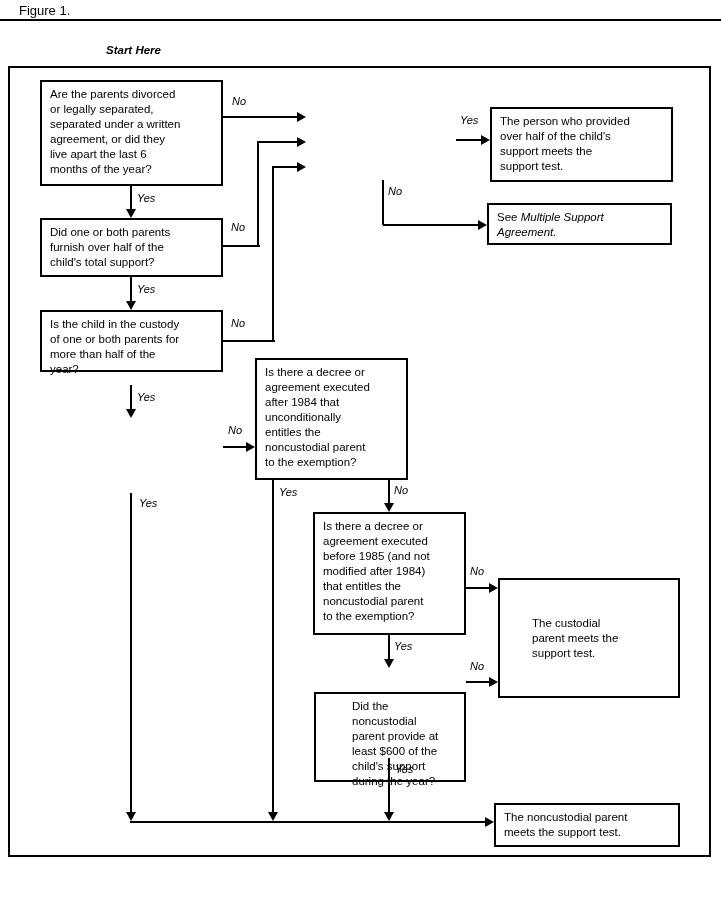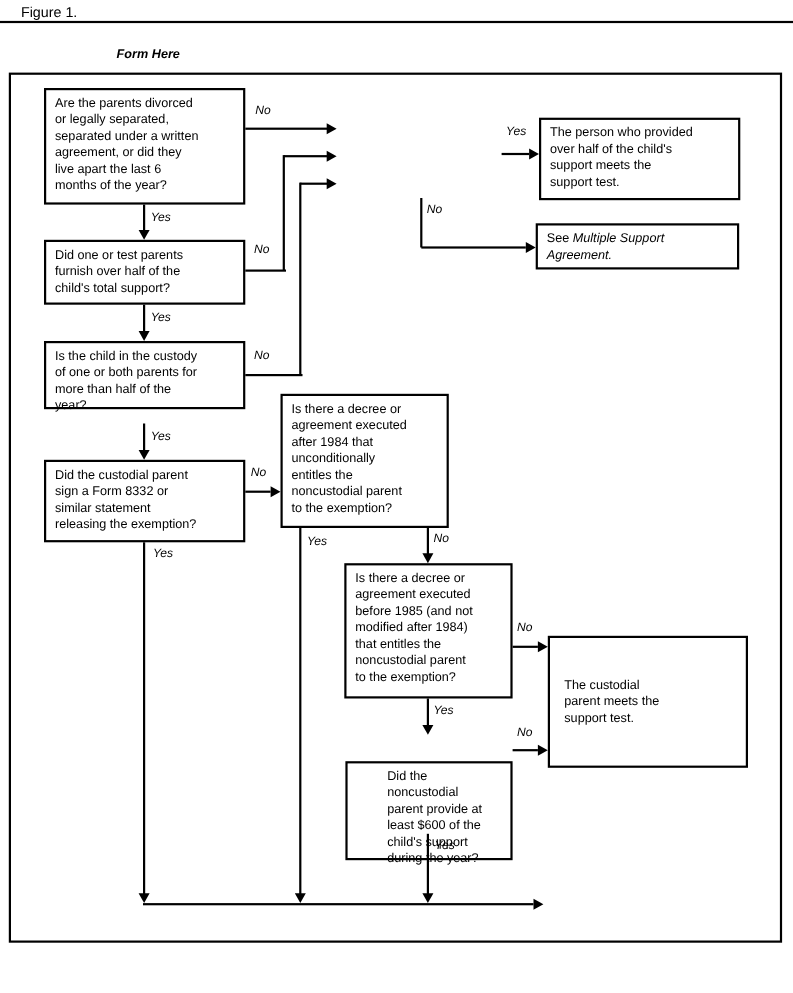--- a/index.html
+++ b/index.html
@@ -9,57 +9,53 @@
   }
   .fig-label{position:absolute;left:19px;top:3px;font-size:13px;}
   .fig-title{position:absolute;left:84px;top:2px;font-size:13.5px;font-weight:bold;}
   .title-rule{position:absolute;left:0;top:19px;width:721px;height:2px;background:#000;}
   .outer{position:absolute;left:8px;top:66px;width:703px;height:791px;border:2px solid #000;box-sizing:border-box;}
   .start{position:absolute;left:106px;top:44px;font-size:11.5px;font-weight:bold;font-style:italic;}
   .box{
     position:absolute;border:2px solid #000;background:#fff;box-sizing:border-box;
     font-size:11.5px;line-height:15px;padding:5px 8px;white-space:pre-line;
   }
-  .box.center-v{display:flex;align-items:center;padding-left:13px;}
+  .box.center-v{display:flex;align-items:center;padding-left:32px;}
   .line{position:absolute;background:#000;}
   .lbl{position:absolute;font-style:italic;font-size:11px;}
   .ar{position:absolute;width:0;height:0;}
   .ar.r{border-top:5px solid transparent;border-bottom:5px solid transparent;border-left:9px solid #000;}
   .ar.d{border-left:5px solid transparent;border-right:5px solid transparent;border-top:9px solid #000;}
   .it{font-style:italic;}
 </style>
 </head>
 <body>
 
 <div id="canvas">
 
   <div class="fig-label">Figure 1.</div>
   <div class="title-rule"></div>
 
   <div class="outer"></div>
 
-  <div class="start">Form Here</div>
+  <div class="start">Start Here</div>
 
   <div class="box" style="left:40px;top:80px;width:183px;height:106px;">Are the parents divorced
 or legally separated,
 separated under a written
 agreement, or did they
 live apart the last 6
 months of the year?</div>
-  <div class="box" style="left:40px;top:218px;width:183px;height:59px;">Did one or test parents
+  <div class="box" style="left:40px;top:218px;width:183px;height:59px;">Did one or both parents
 furnish over half of the
 child's total support?</div>
   <div class="box" style="left:40px;top:310px;width:183px;height:62px;">Is the child in the custody
 of one or both parents for
 more than half of the
 year?</div>
-  <div class="box" style="left:40px;top:418px;width:183px;height:75px;">Did the custodial parent
-sign a Form 8332 or
-similar statement
-releasing the exemption?</div>
   <div class="box" style="left:490px;top:107px;width:183px;height:75px;">The person who provided
 over half of the child's
 support  meets the
 support  test.</div>
   <div class="box" style="left:487px;top:203px;width:185px;height:42px;"><span>See </span><span class="it">Multiple Support
 Agreement.</span></div>
   <div class="box" style="left:255px;top:358px;width:153px;height:122px;">Is there a decree or
 agreement  executed
 after 1984 that
 unconditionally
@@ -74,20 +70,22 @@
 noncustodial  parent
 to the exemption?</div>
   <div class="box" style="left:314px;top:692px;width:152px;height:90px;padding-left:36px;">Did the noncustodial
 parent provide at
 least $600 of the
 child's support
 during the year?</div>
   <div class="box center-v" style="left:498px;top:578px;width:182px;height:120px;">The custodial
 parent meets the
 support  test.</div>
+  <div class="box" style="left:494px;top:803px;width:186px;height:44px;">The noncustodial parent
+meets the support test.</div>
 
   <div class="line" style="left:223px;top:116px;width:75px;height:2px;"></div>
   <div class="line" style="left:258px;top:141px;width:40px;height:2px;"></div>
   <div class="line" style="left:273px;top:166px;width:25px;height:2px;"></div>
   <div class="line" style="left:223px;top:245px;width:37px;height:2px;"></div>
   <div class="line" style="left:223px;top:340px;width:52px;height:2px;"></div>
   <div class="line" style="left:223px;top:446px;width:23px;height:2px;"></div>
   <div class="line" style="left:456px;top:139px;width:25px;height:2px;"></div>
   <div class="line" style="left:383px;top:224px;width:95px;height:2px;"></div>
   <div class="line" style="left:466px;top:587px;width:23px;height:2px;"></div>

